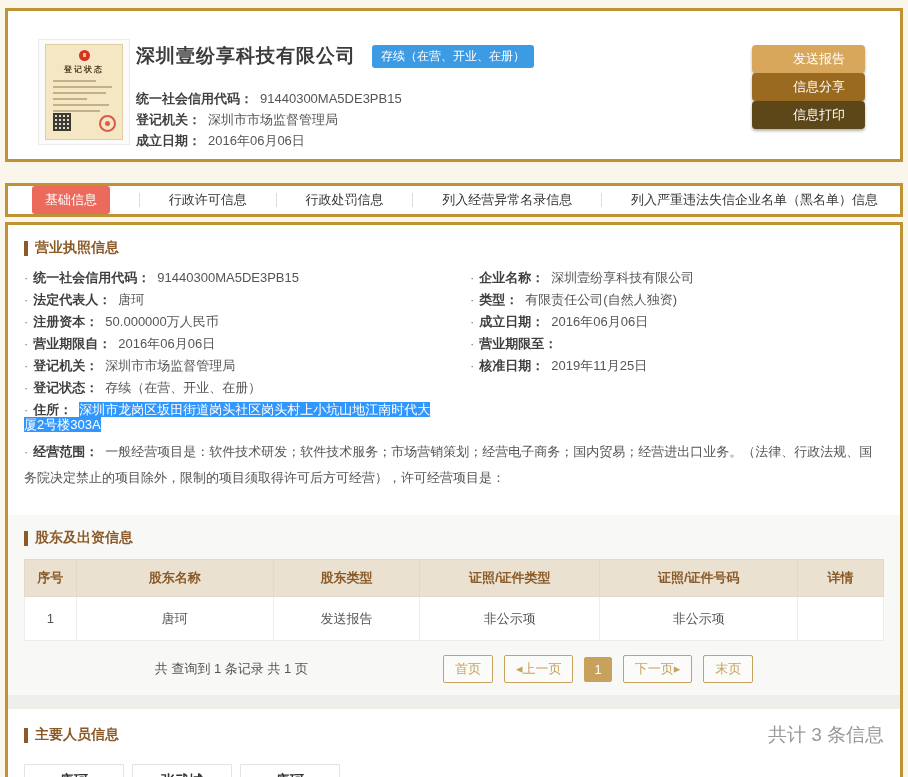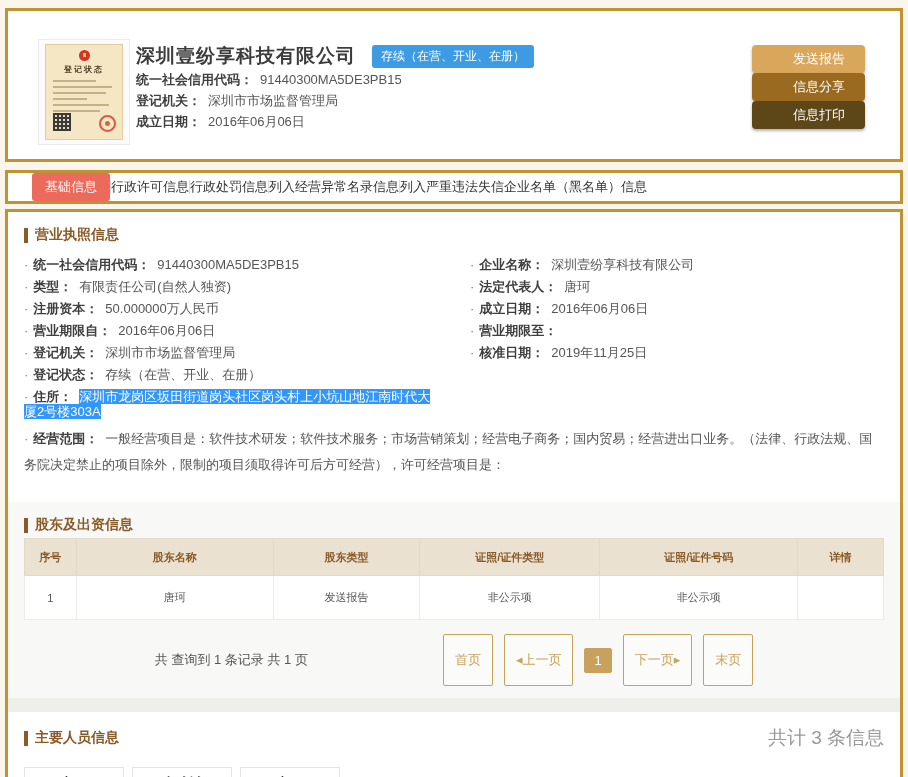--- a/index.html
+++ b/index.html
@@ -29,59 +29,59 @@
     background-color:#e9dcb8;
     background-image:repeating-linear-gradient(0deg,#3a3a3a 0 2px,transparent 2px 4px),
                      repeating-linear-gradient(90deg,#3a3a3a 0 2px,#e9dcb8 2px 4px); }
   .seal { position:absolute; right:6px; bottom:7px; width:17px; height:17px; border:2px solid rgba(214,62,48,.85); border-radius:50%; }
   .seal::after{ content:""; position:absolute; left:4px; top:4px; width:5px; height:5px; background:rgba(214,62,48,.8); border-radius:50%; }
 
   .head-main { margin-left:128px; padding-top:32px; }
   .title-row { display:flex; align-items:center; gap:16px; }
   .company-title { font-size:19px; font-weight:bold; color:#3c3c3c; letter-spacing:1px; }
   .status-badge { background:#3d9be4; color:#fff; font-size:12px; padding:3px 9px; border-radius:3px; white-space:nowrap; }
-  .head-fields { margin-top:0; font-size:13px; }
+  .head-fields { margin-top:19px; font-size:13px; }
   .head-field { line-height:21px; }
   .head-field .lbl { font-weight:bold; color:#3f3f3f; }
   .head-field .val { color:#555; margin-left:7px; }
 
   .head-buttons { position:absolute; right:35px; top:34px; width:113px; display:flex; flex-direction:column; }
   .hbtn { height:28px; border:none; border-radius:4px; color:#fff; font-size:13px; text-align:right; padding-right:20px;
     line-height:28px; cursor:pointer; box-shadow:0 2px 3px rgba(0,0,0,.3); font-family:inherit; }
   .hbtn.b1{ background:#d9a75c; } .hbtn.b2{ background:#9a6a20; } .hbtn.b3{ background:#5d4718; }
 
   
-  #tab-box { margin-top:8px; height:34px; display:flex; align-items:center; padding:0 22px 0 24px; }
+  #tab-box { margin-top:21px; height:34px; display:flex; align-items:center; justify-content:space-between; padding:0 22px 0 24px; }
   .tab { font-size:13px; color:#333; cursor:pointer; white-space:nowrap; }
   .tab.active { background:#ec6a5c; color:#fff; padding:5px 13px; border-radius:3px; }
   .tab-divider { width:1px; height:14px; background:#ddd; }
 
   
   #content-box { margin-top:5px; min-height:620px; padding-bottom:20px; }
   .sec-title { display:flex; align-items:center; font-size:14px; font-weight:bold; color:#8a5a28; }
   .sec-bar { width:4px; height:15px; background:#8a5a28; margin-right:7px; }
 
   .section1 { padding:14px 16px 24px 16px; }
   .info-grid { display:grid; grid-template-columns:1fr 1fr; margin-top:13px; font-size:13px; column-gap:32px; }
   .info-item { line-height:15px; margin-bottom:7px; }
   .info-item .dot { color:#777; margin-right:5px; }
   .info-item .lbl { font-weight:bold; color:#3f3f3f; }
   .info-item .val { color:#555; margin-left:7px; }
   .col1 { grid-column:1; }
   .span2 { grid-column:1 / -1; line-height:26px; margin-bottom:0; }
   .highlight { background:#3297fd; color:#fff !important; }
 
   .section2 { background:#f8f8f6; padding:14px 16px 12px 16px; }
-  .sh-table { width:100%; border-collapse:collapse; margin-top:4px; background:#fff; font-size:11px; }
+  .sh-table { width:100%; border-collapse:collapse; margin-top:12px; background:#fff; font-size:13px; }
   .sh-table th { background:#eae1d1; color:#8a5a28; font-weight:bold; height:37px; border:1px solid #e3d9c6; }
   .sh-table td { height:44px; text-align:center; color:#555; border:1px solid #ececec; background:#fff; }
   .pagination { display:flex; align-items:center; justify-content:center; margin-top:14px; font-size:13px; }
   .pg-summary { color:#555; margin-right:135px; }
   .pg-group { display:flex; align-items:center; gap:11px; }
-  .pg-btn { border:1px solid #c8a25c; color:#c8a25c; background:#fbfbf9; padding:16px 11px; font-size:13px; border-radius:2px; cursor:pointer; font-family:inherit; }
+  .pg-btn { border:1px solid #c8a25c; color:#c8a25c; background:#fbfbf9; padding:4px 11px; font-size:13px; border-radius:2px; cursor:pointer; font-family:inherit; }
   .pg-current { background:#c8a25c; color:#fff; border:1px solid #c8a25c; padding:4px 9px; font-size:13px; cursor:pointer; border-radius:2px; font-family:inherit; }
 
   .section-strip { height:14px; background:#eeeeeb; }
 
   .section3 { background:#fff; padding:13px 16px 16px 16px; }
   .sec3-head { display:flex; justify-content:space-between; align-items:center; }
   .count-label { color:#999; font-size:19px; }
   .cards { display:flex; gap:8px; margin-top:16px; }
   .person-card { width:100px; height:47px; border:1px solid #e3e3e3; background:#fff; text-align:center; padding-top:7px; cursor:pointer; }
   .p-name { font-size:14px; font-weight:bold; color:#333; }
@@ -153,24 +153,24 @@
     </div>
 
     <div class="info-grid">
       <div class="info-item">
         <span class="dot">·</span><span class="lbl">统一社会信用代码：</span><span class="val">91440300MA5DE3PB15</span>
       </div>
       <div class="info-item">
         <span class="dot">·</span><span class="lbl">企业名称：</span><span class="val">深圳壹纷享科技有限公司</span>
       </div>
       <div class="info-item">
+        <span class="dot">·</span><span class="lbl">法定代表人：</span><span class="val">唐珂</span>
+      </div>
+      <div class="info-item">
         <span class="dot">·</span><span class="lbl">类型：</span><span class="val">有限责任公司(自然人独资)</span>
-      </div>
-      <div class="info-item">
-        <span class="dot">·</span><span class="lbl">法定代表人：</span><span class="val">唐珂</span>
       </div>
       <div class="info-item">
         <span class="dot">·</span><span class="lbl">注册资本：</span><span class="val">50.000000万人民币</span>
       </div>
       <div class="info-item">
         <span class="dot">·</span><span class="lbl">成立日期：</span><span class="val">2016年06月06日</span>
       </div>
       <div class="info-item">
         <span class="dot">·</span><span class="lbl">营业期限自：</span><span class="val">2016年06月06日</span>
       </div>

